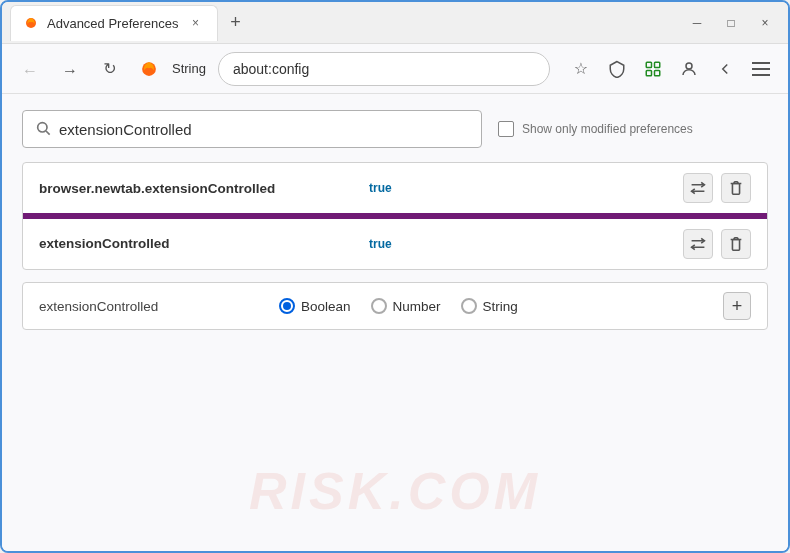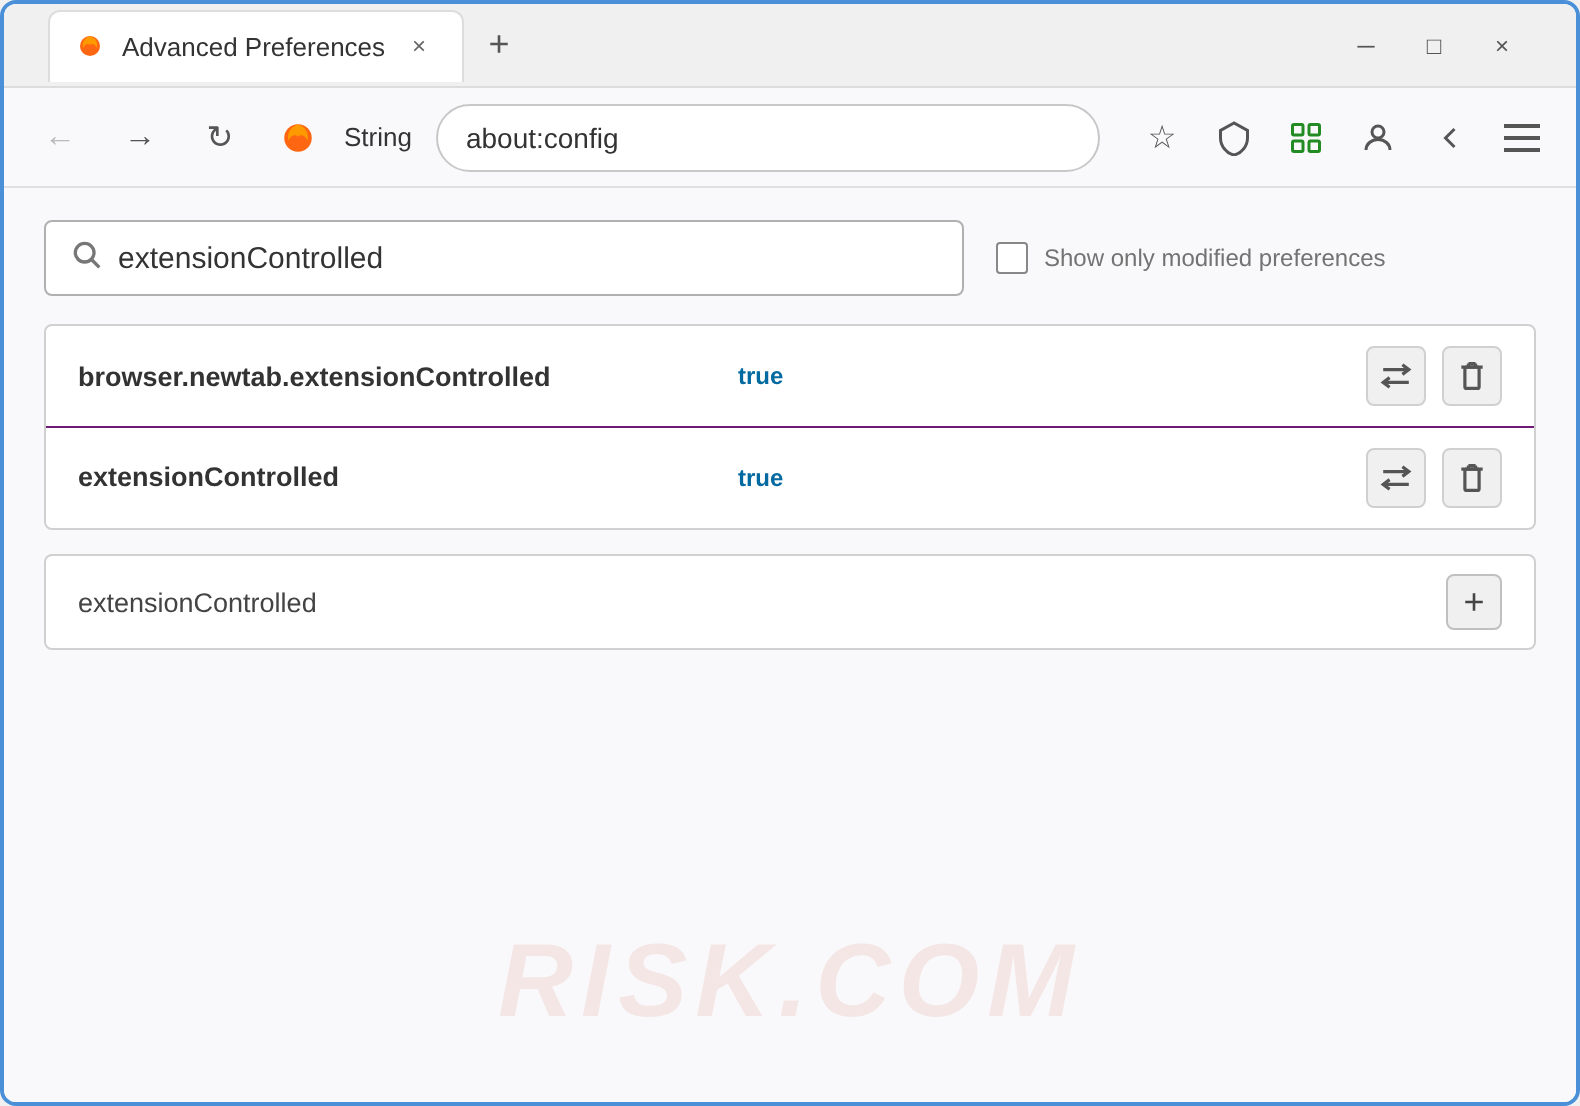--- a/index.html
+++ b/index.html
@@ -22,21 +22,21 @@
       flex-direction: column;
       overflow: hidden;
     }
 
     
     .title-bar {
       background: #f0f0f0;
       height: 42px;
       display: flex;
       align-items: center;
-      padding: 0 22px;
+      padding: 0 8px;
       gap: 4px;
       border-bottom: 1px solid #ddd;
     }
 
     .tab {
       display: flex;
       align-items: center;
       background: #ffffff;
       border: 1px solid #ddd;
       border-bottom: none;
@@ -253,21 +253,21 @@
       border: 1px solid #d0d0d0;
       border-radius: 4px;
       overflow: hidden;
       margin-bottom: 12px;
     }
 
     .result-row {
       display: flex;
       align-items: center;
       padding: 10px 16px;
-      border-bottom: 1px solid #701a75;
+      border-bottom: 6px solid #701a75;
       min-height: 44px;
     }
 
     .result-row:last-child {
       border-bottom: none;
     }
 
     .result-name {
       font-weight: 700;
       font-size: 13.5px;
@@ -517,18 +517,38 @@
               <line x1="5" y1="2" x2="9" y2="2"></line>
             </svg>
           </div>
         </div>
       </div>
 
     </div>
 
     <div class="add-row">
       <span class="add-pref-name">extensionControlled</span>
+      <div class="radio-group">
+
+        <div class="radio-item">
+          <div class="radio-circle selected">
+            <div class="radio-dot"></div>
+          </div>
+          <span class="radio-label">Boolean</span>
+        </div>
+
+        <div class="radio-item">
+          <div class="radio-circle"></div>
+          <span class="radio-label">Number</span>
+        </div>
+
+        <div class="radio-item">
+          <div class="radio-circle"></div>
+          <span class="radio-label">String</span>
+        </div>
+
+      </div>
       <div class="add-plus-btn">+</div>
     </div>
 
   </div>
 
 </div>
 
 </body></html>

